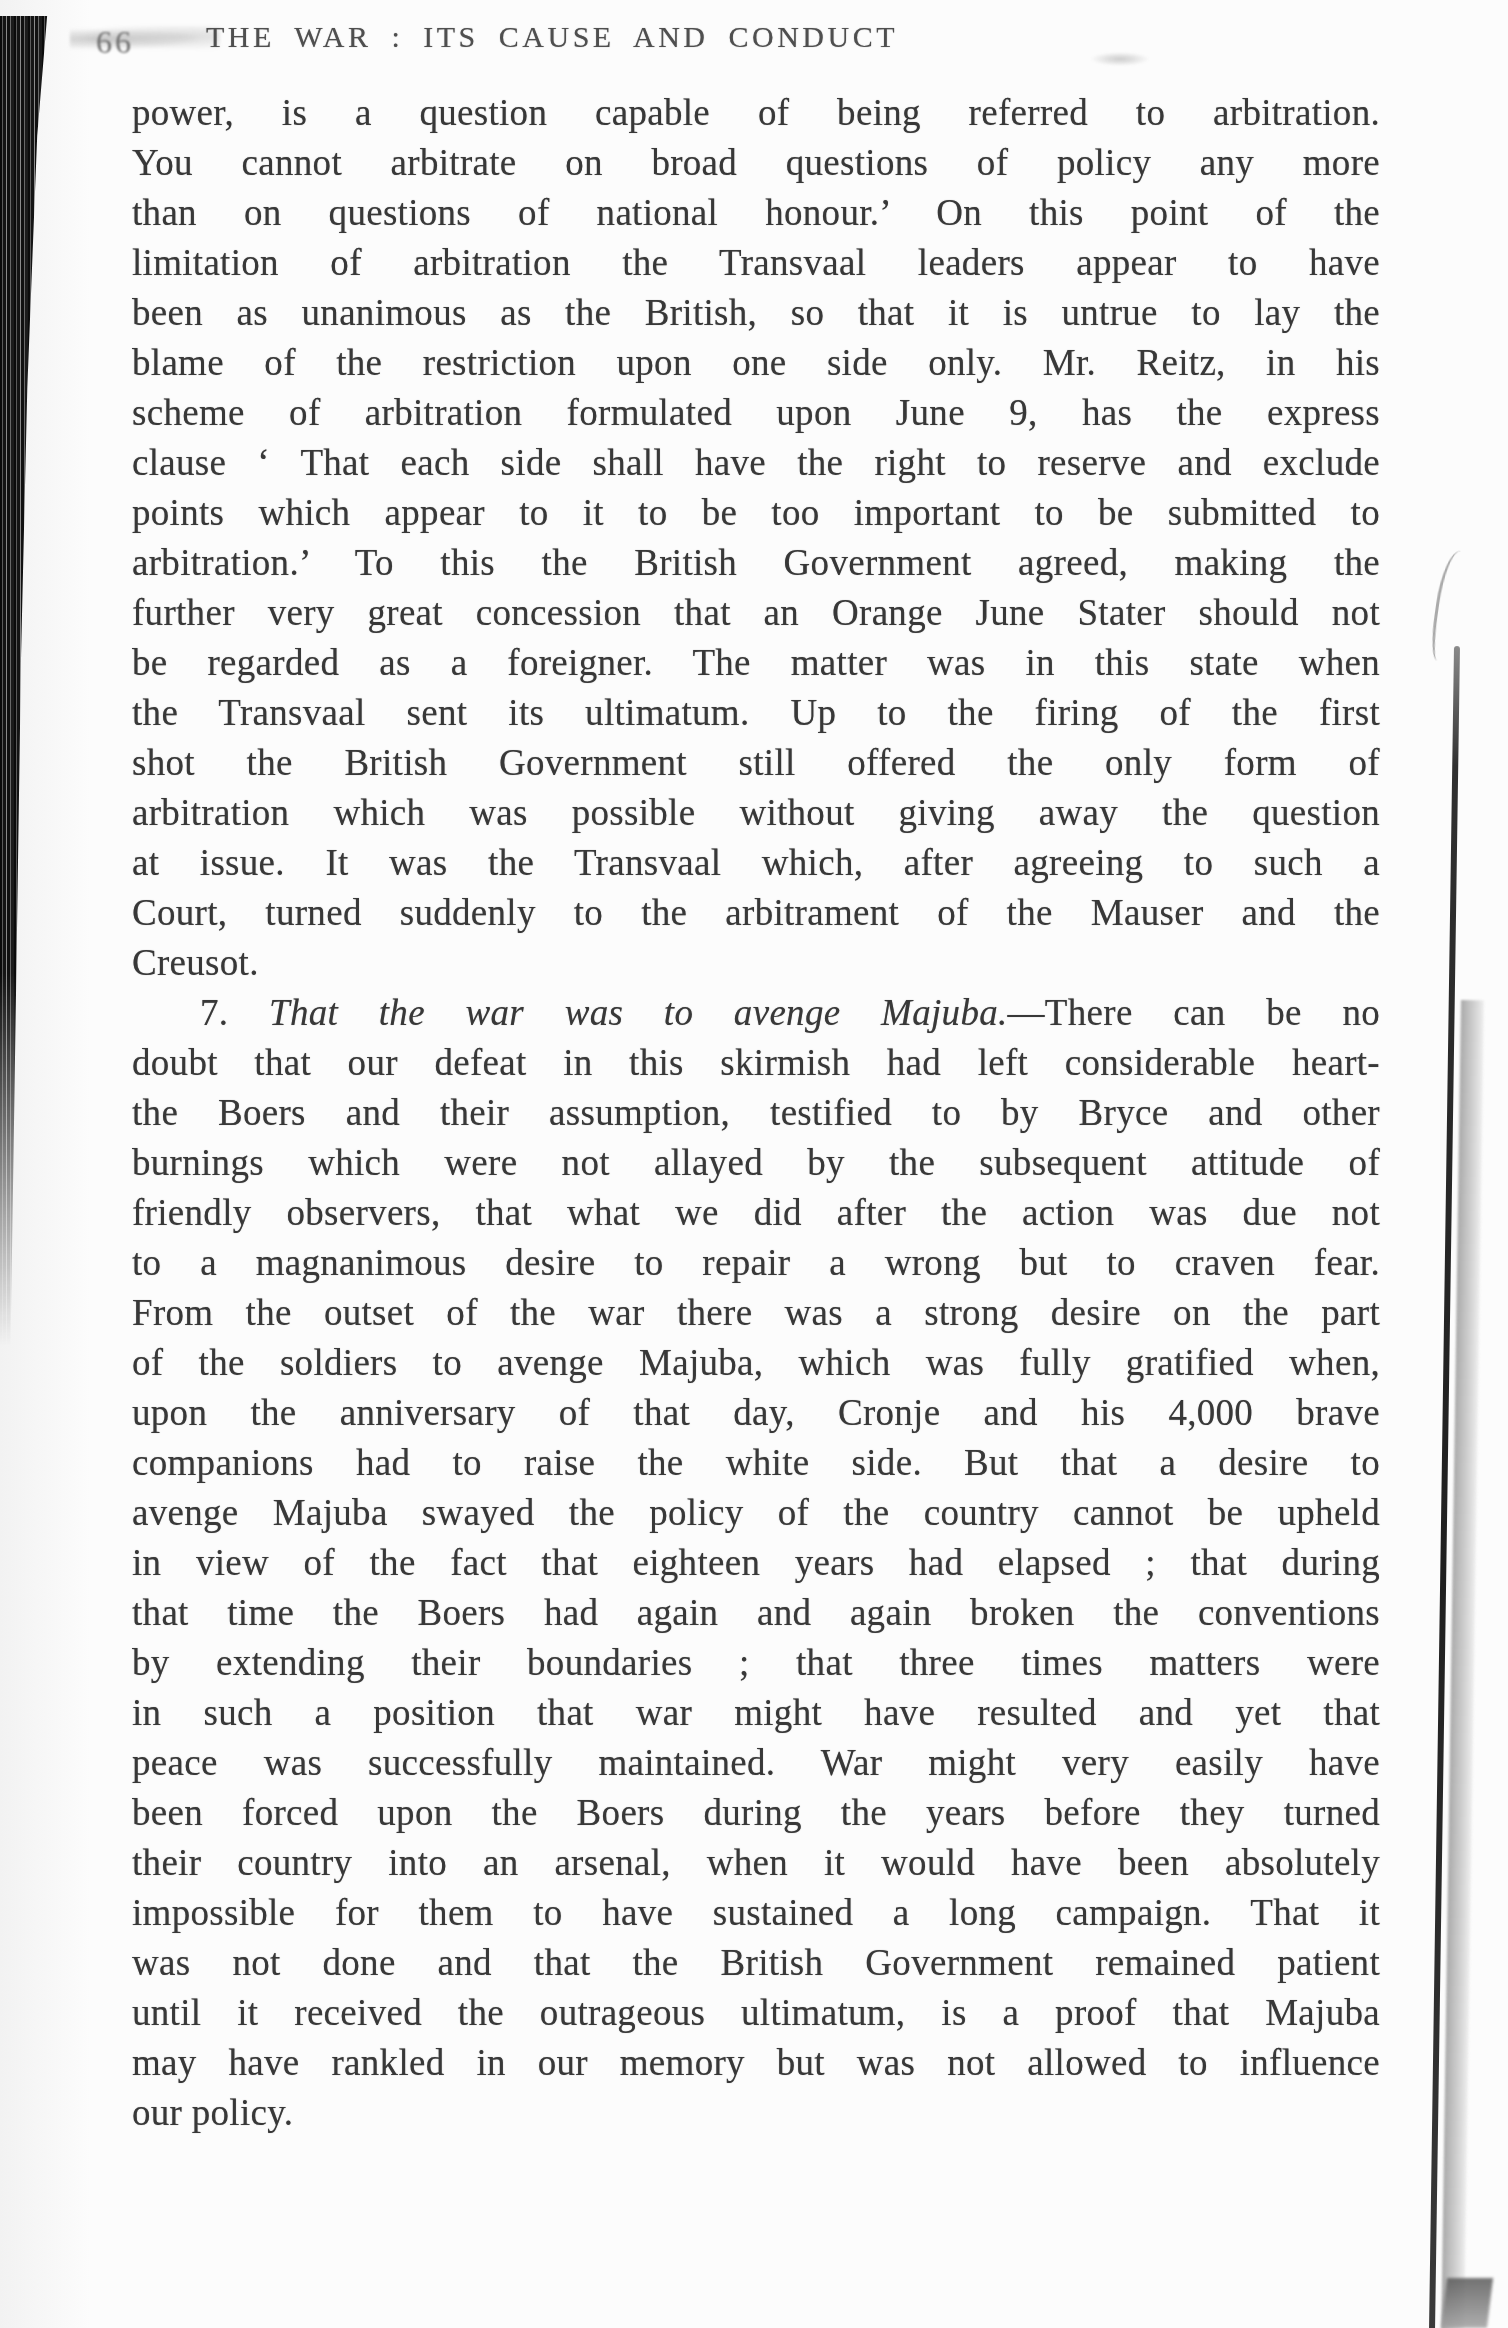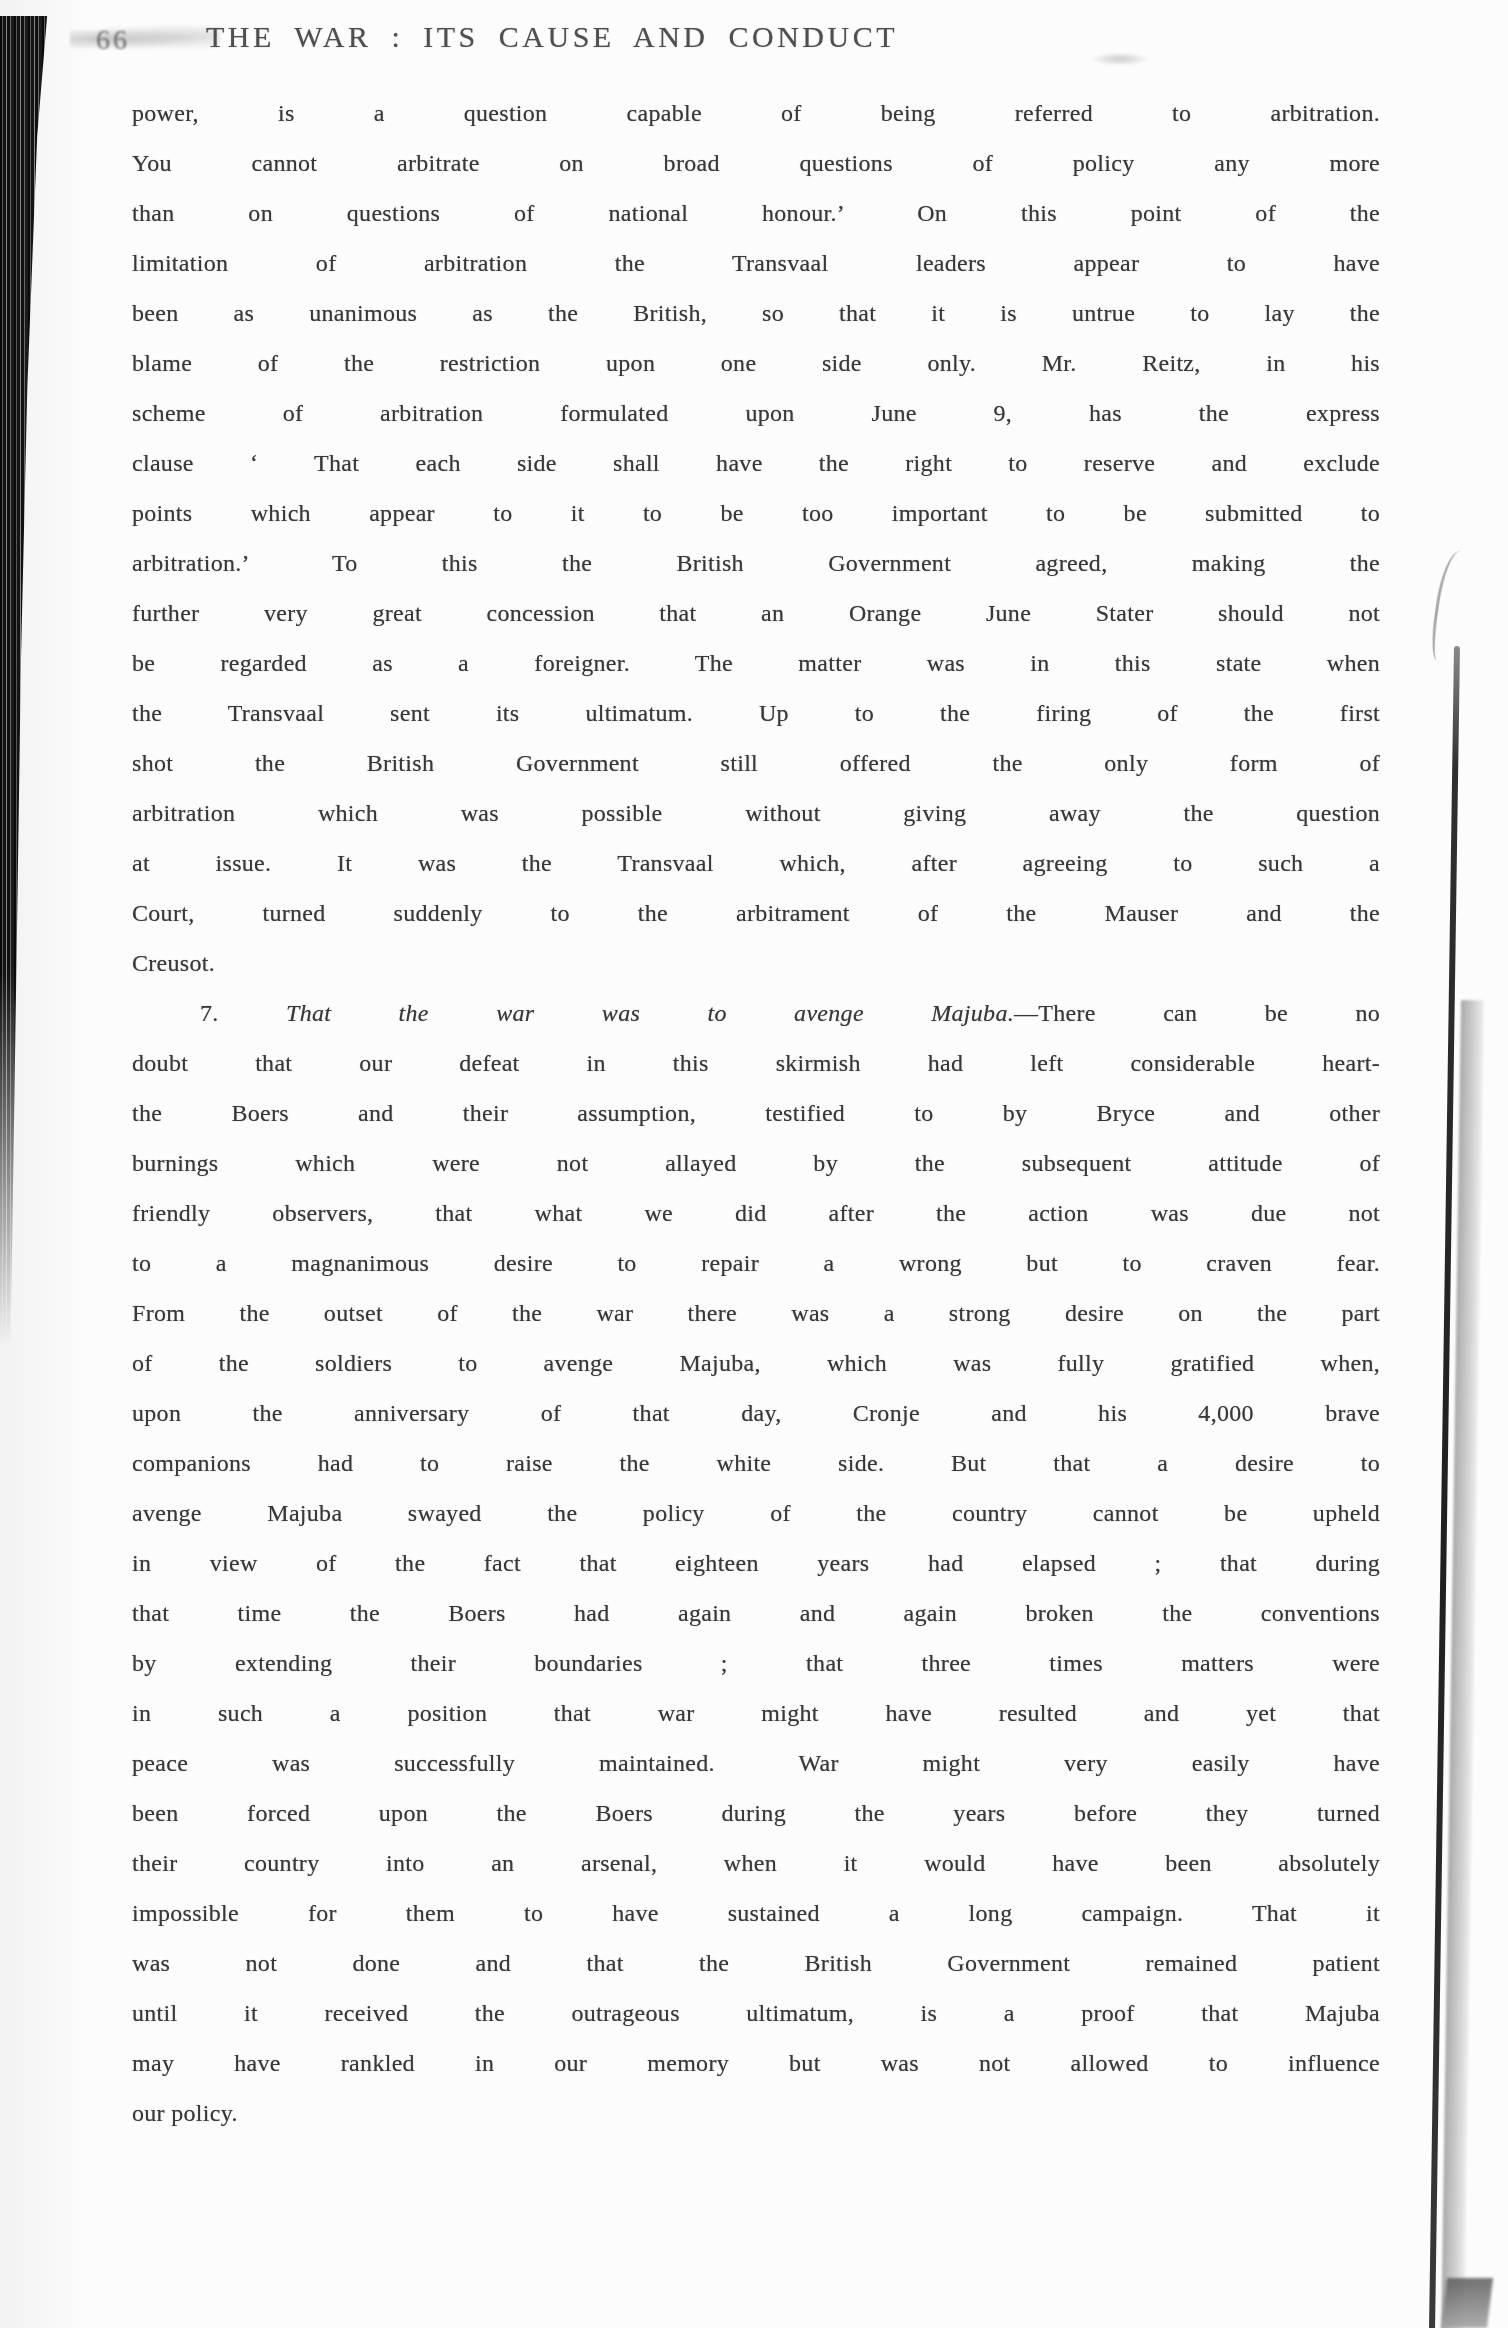--- a/index.html
+++ b/index.html
@@ -15,36 +15,36 @@
       linear-gradient(90deg, #f2f2f2 0px, var(--paper) 90px),
       var(--paper);
     overflow:hidden;
     font-family:"Liberation Serif","DejaVu Serif",serif;
   }
 
   
   .page-header{position:absolute;top:0;left:0;width:100%;height:70px;}
   .page-number{
     position:absolute;left:96px;top:24px;
-    font-size:28px;color:#6e6e6e;letter-spacing:3px;
+    font-size:32px;color:#6e6e6e;letter-spacing:3px;
     filter:blur(0.9px);
   }
   .header-title{
     position:absolute;left:0;top:20px;width:1104px;
     text-align:center;
     font-size:30px;color:var(--header-ink);
     letter-spacing:3.5px;word-spacing:9px;
     text-shadow:0 0 1px rgba(60,60,60,.55);
     filter:blur(0.25px);
   }
 
   
   .page-text{
     position:absolute;left:132px;top:88px;width:1248px;
-    font-size:24px;line-height:50px;color:var(--ink);
+    font-size:37px;line-height:50px;color:var(--ink);
     letter-spacing:0.3px;
     text-shadow:0 0 0.9px rgba(45,45,45,.55);
     filter:blur(0.28px);
   }
   .textline{
     text-align:justify;
     text-align-last:justify;
     white-space:normal;
     height:50px;overflow:visible;
   }

